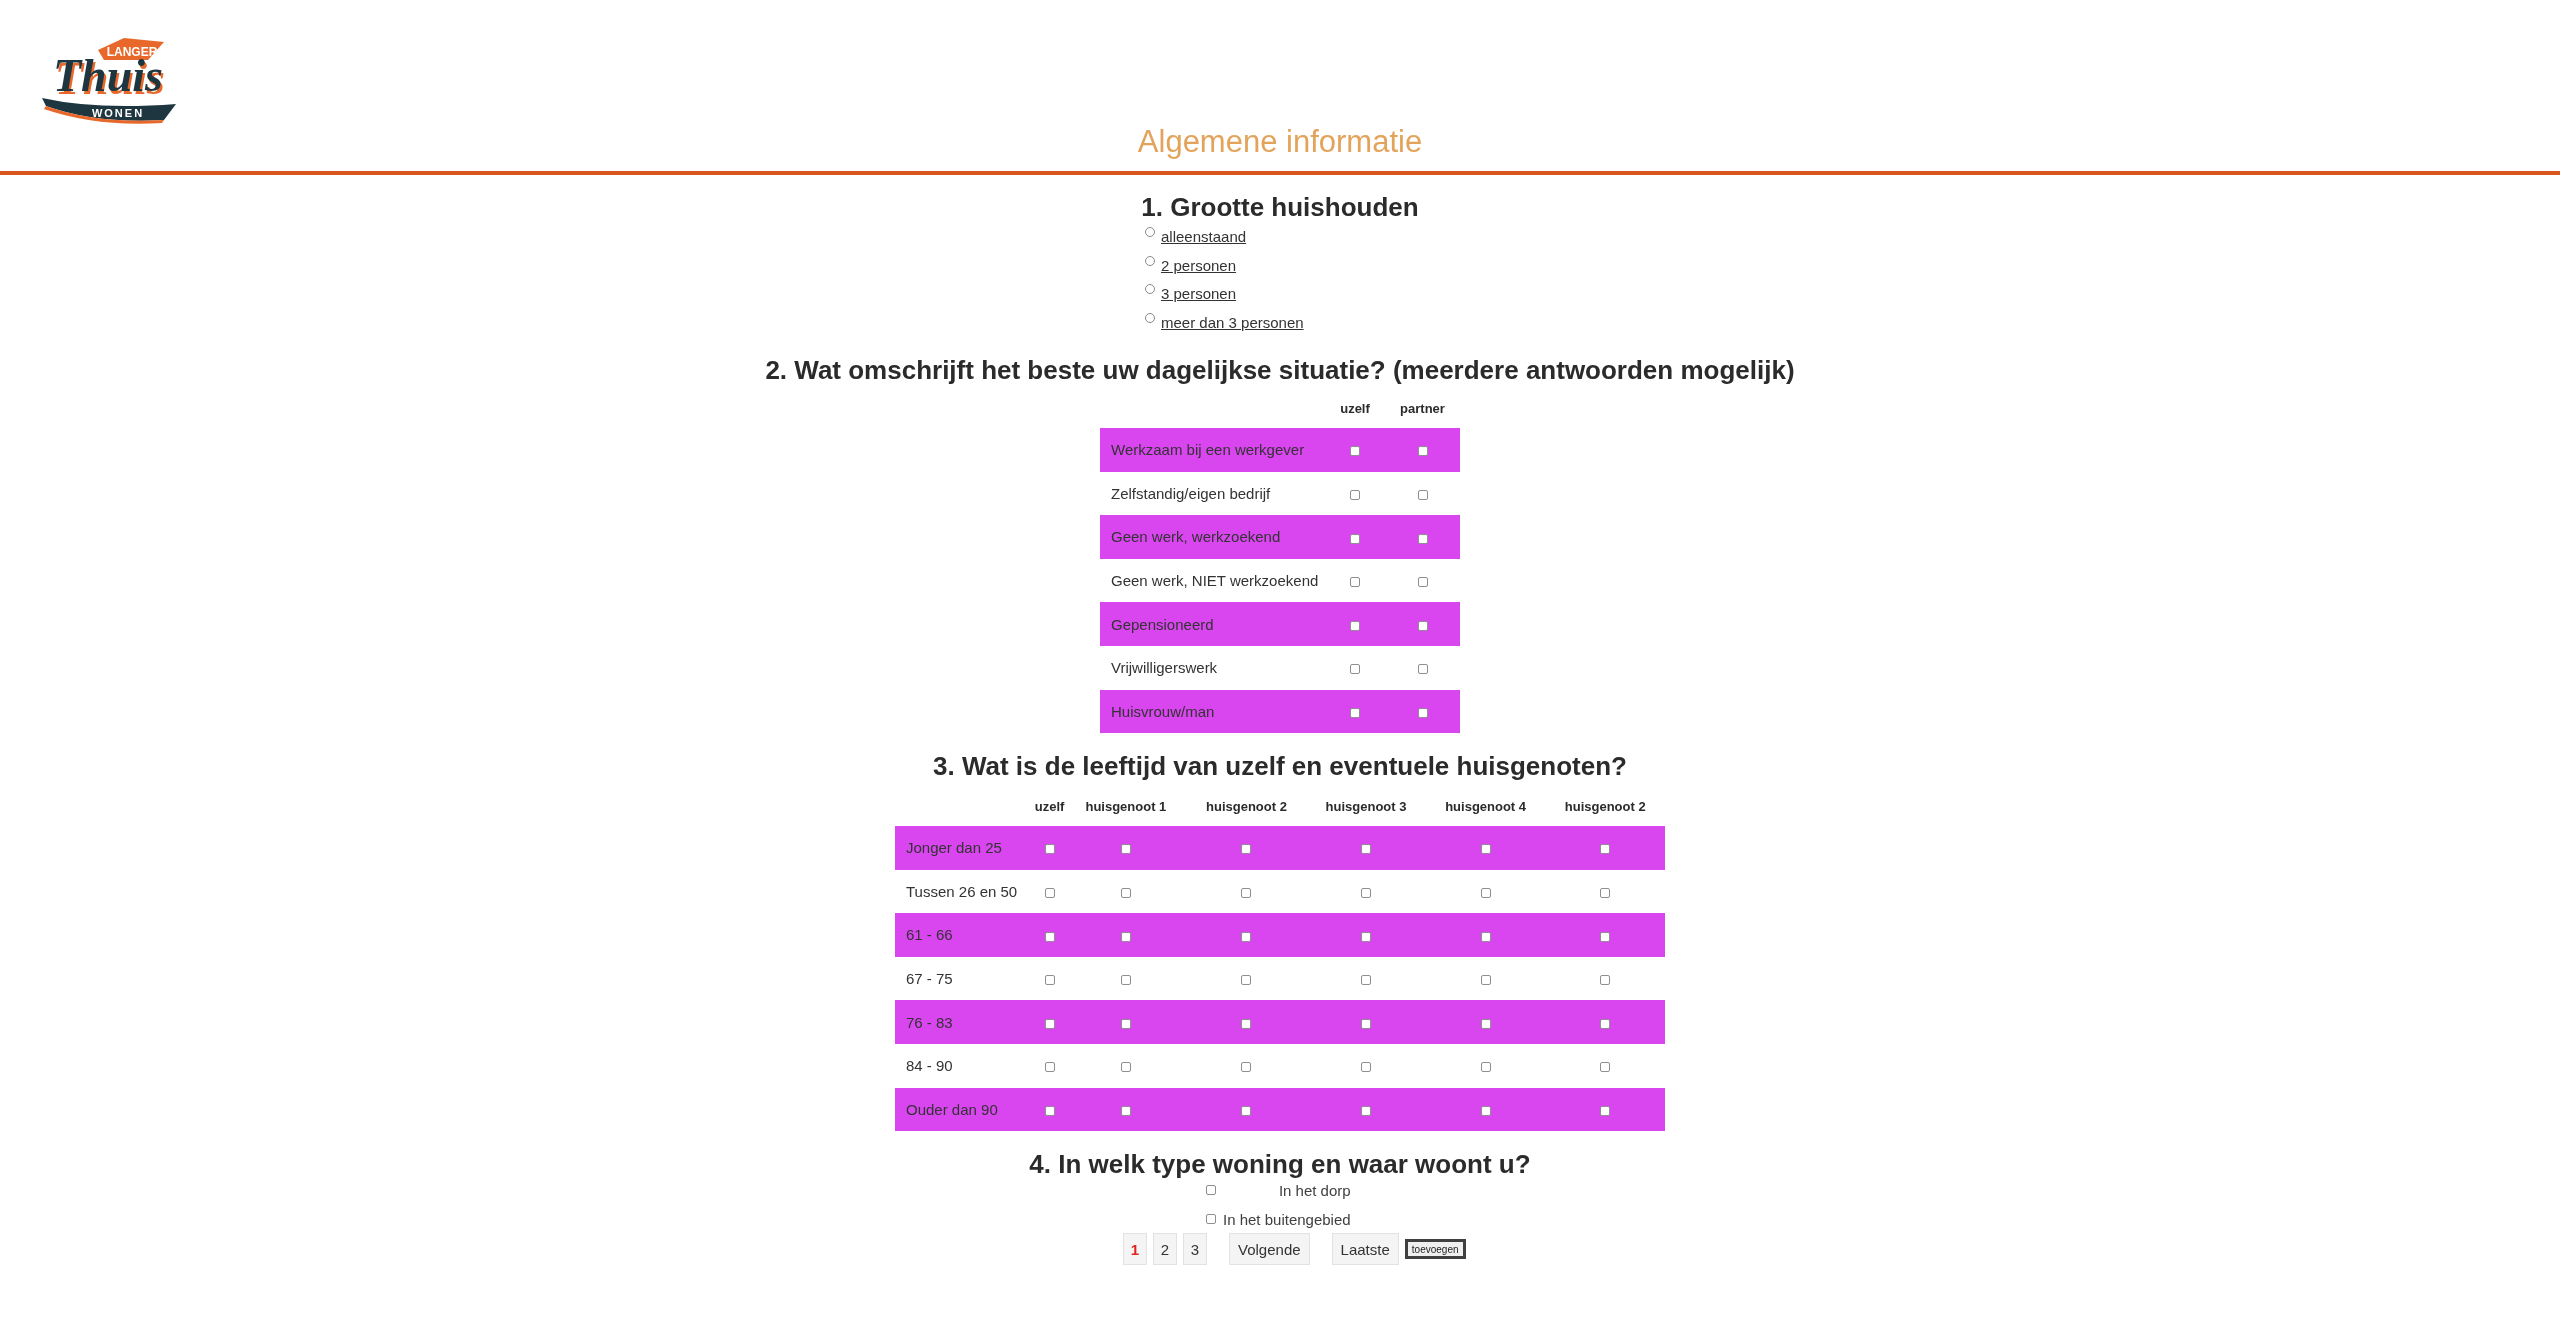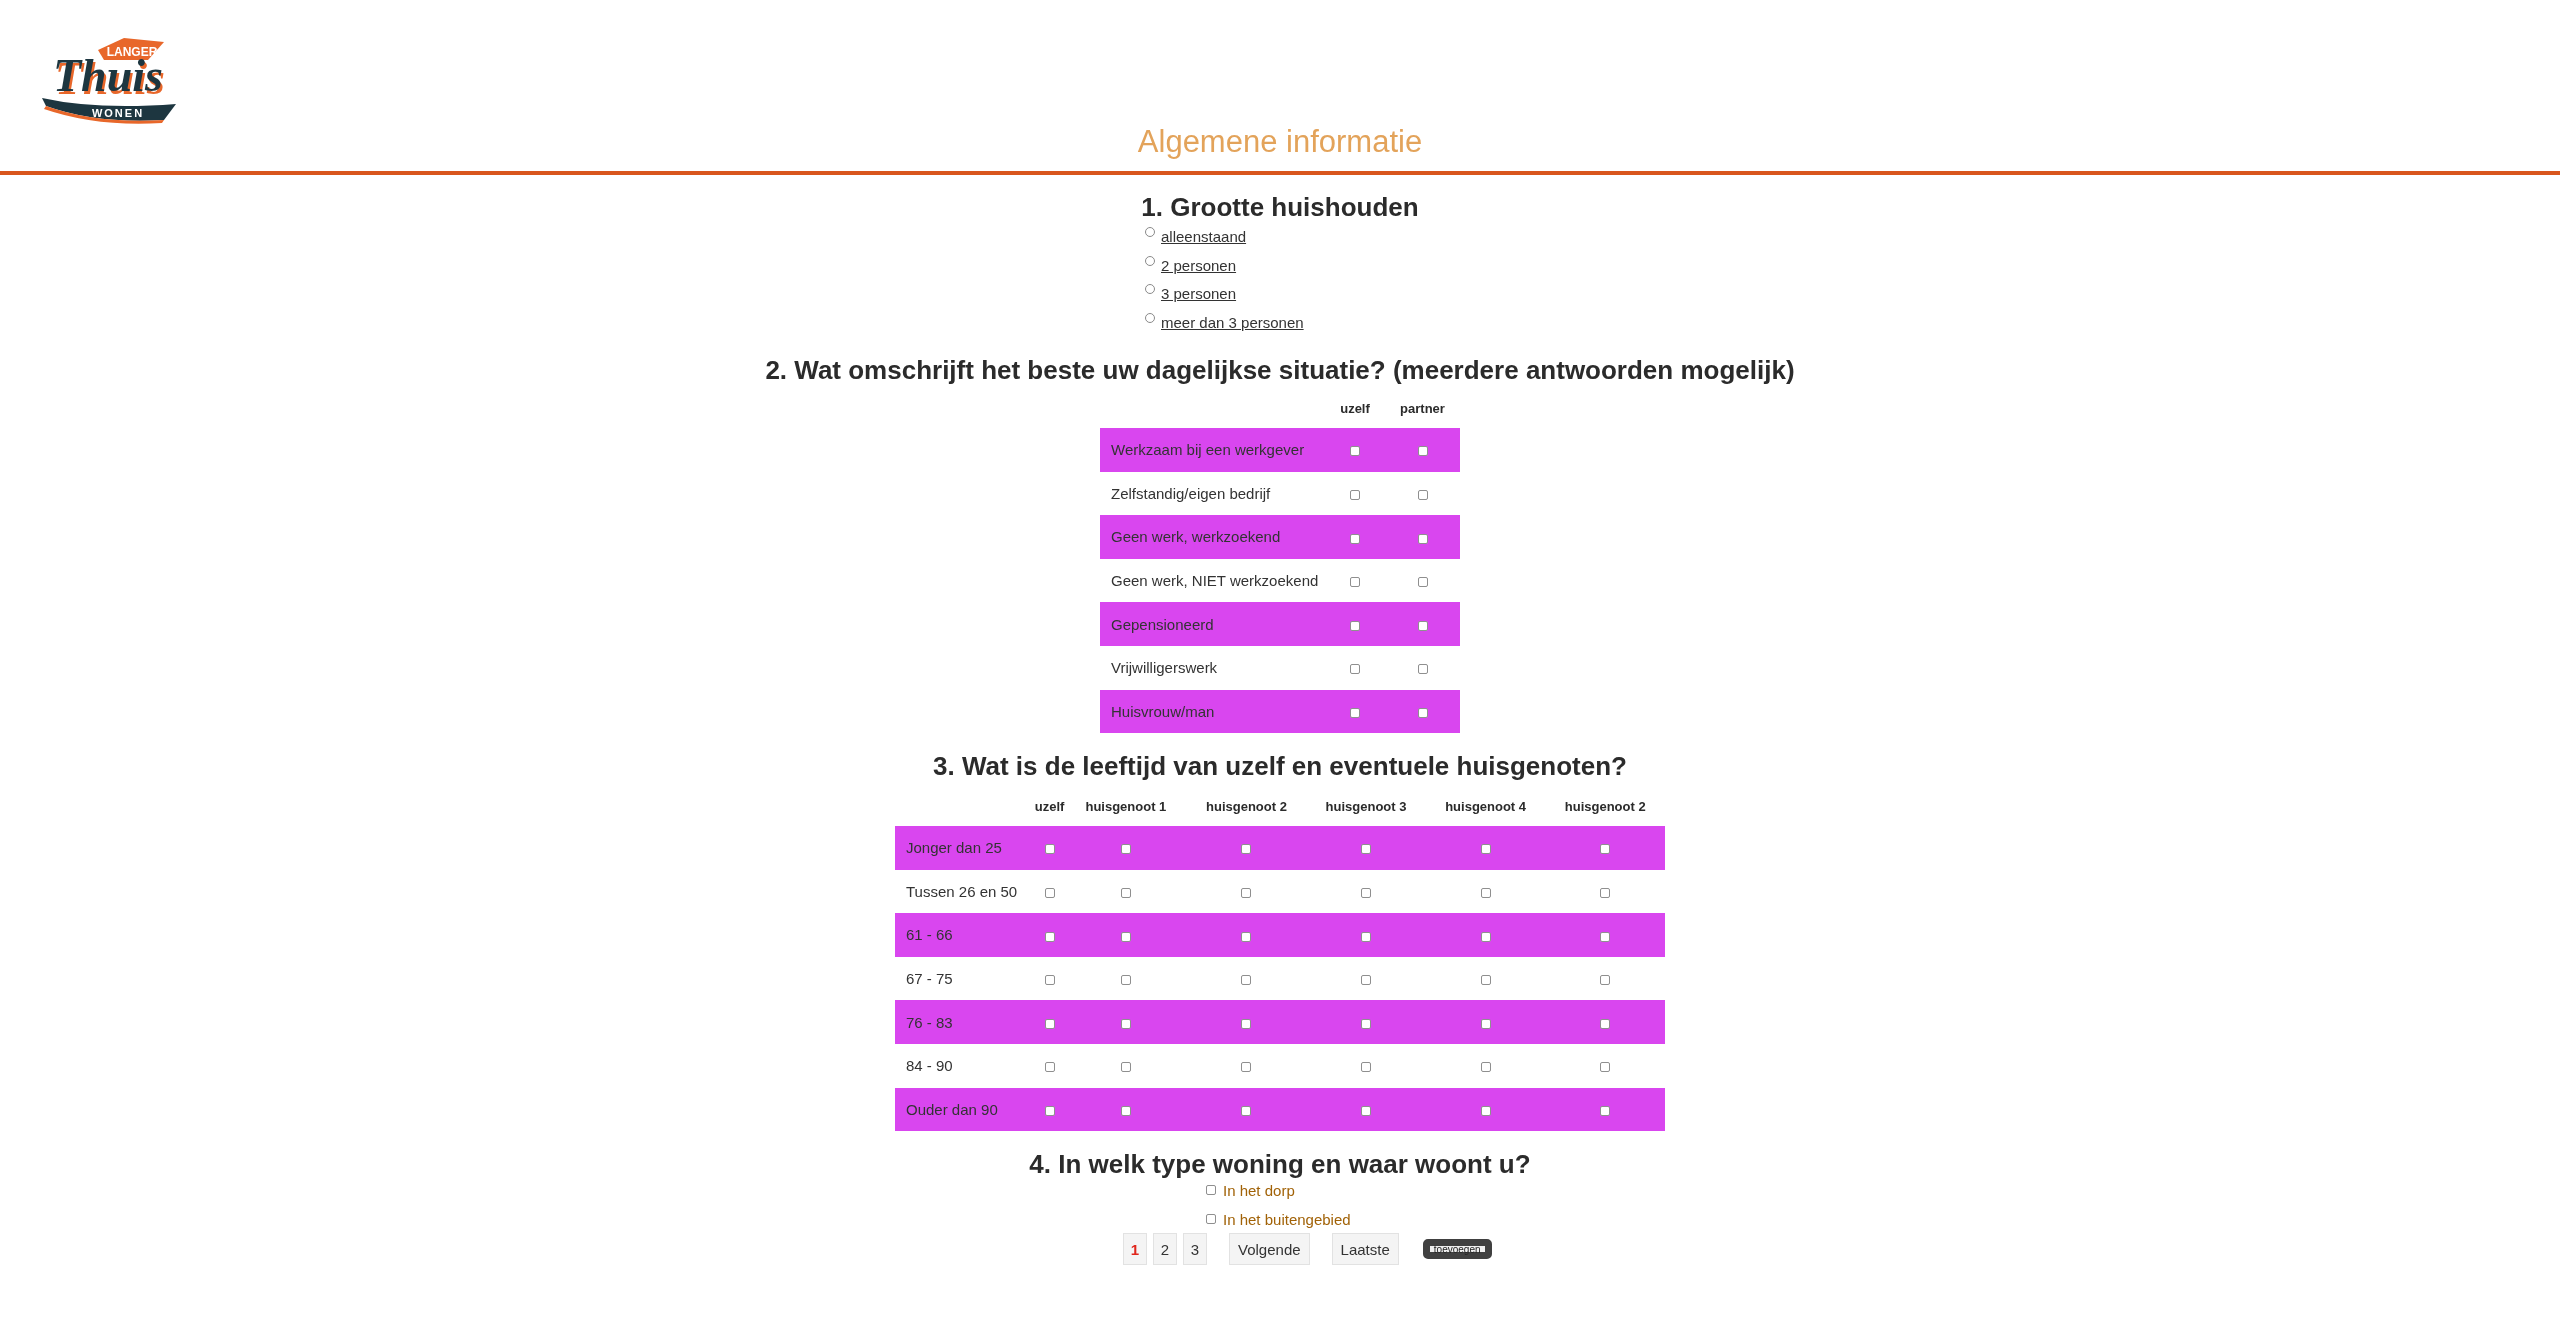--- a/index.html
+++ b/index.html
@@ -15,27 +15,27 @@
   table.grid { position: absolute; border-collapse: collapse; font-size: 15px; color: #333; }
   table.grid th { font-weight: bold; font-size: 13px; color: #2b2b2b; height: 40px; padding: 0; text-align: center; vertical-align: middle; }
   table.grid td { height: 43.6px; padding: 0; vertical-align: middle; }
   table.grid tr.odd td { background: #d946ef; }
   table.grid td.rowlbl { padding-left: 11px; text-align: left; white-space: nowrap; }
   table.grid td.cb { text-align: center; }
   .cbox { display: inline-block; width: 10px; height: 10px; border: 1px solid #8f8f8f; border-radius: 2px; background: #fff; vertical-align: middle; box-sizing: border-box; }
   #q2-table { left: 1100px; top: 388px; width: 360px; }
   #q3-table { left: 895px; top: 786px; width: 770px; }
   .check-list { position: absolute; left: 1206px; top: 1182px; }
-  .check-item { height: 29px; display: flex; align-items: flex-start; font-size: 15px; color: #a16207; }
+  .check-item { height: 29px; display: flex; align-items: flex-start; font-size: 15px; color: #404040; justify-content: space-between; }
   .check-item .cbox { margin: 3px 7px 0 0; }
   .pager { position: absolute; top: 1233px; left: 1123px; display: flex; align-items: center; gap: 6px; }
   .pg-btn { height: 32px; min-width: 24px; padding: 0 4px; box-sizing: border-box; border: 1px solid #e2e2e2; background: #f4f4f4; font-size: 15px; color: #333; display: flex; align-items: center; justify-content: center; font-family: "Liberation Sans", sans-serif; }
   .pg-btn.active { color: #e0261c; font-weight: bold; }
   .pg-btn.wide { padding: 0 8px; margin-left: 16px; }
-  .add-btn { height: 20px; padding: 0 4px; border: 7px solid #404040; border-radius: 5px; background: #efefef; font-size: 10px; color: #222; display: flex; align-items: center; font-family: "Liberation Sans", sans-serif; margin-left: 18px; }
+  .add-btn { height: 20px; padding: 0 4px; border: 3px solid #404040; border-radius: 0; background: #efefef; font-size: 10px; color: #222; display: flex; align-items: center; font-family: "Liberation Sans", sans-serif; margin-left: 0; }
 </style>
 </head>
 <body>
 
 <svg class="logo" viewBox="0 0 154 90">
   <polygon points="62,14 88,2 128,6 112,24 68,24" fill="#e8672a"></polygon>
   <text x="96" y="20" text-anchor="middle" font-family="Liberation Sans, sans-serif" font-size="12" font-weight="bold" fill="#ffffff">LANGER</text>
   <text x="74" y="58" text-anchor="middle" font-family="Liberation Serif, serif" font-style="italic" font-weight="bold" font-size="46" fill="#e8672a">Thuis</text>
   <text x="72" y="55" text-anchor="middle" font-family="Liberation Serif, serif" font-style="italic" font-weight="bold" font-size="46" fill="#1d3640">Thuis</text>
   <path d="M6,62 Q60,74 140,68 L128,84 Q60,88 10,70 Z" fill="#1d3640"></path>

